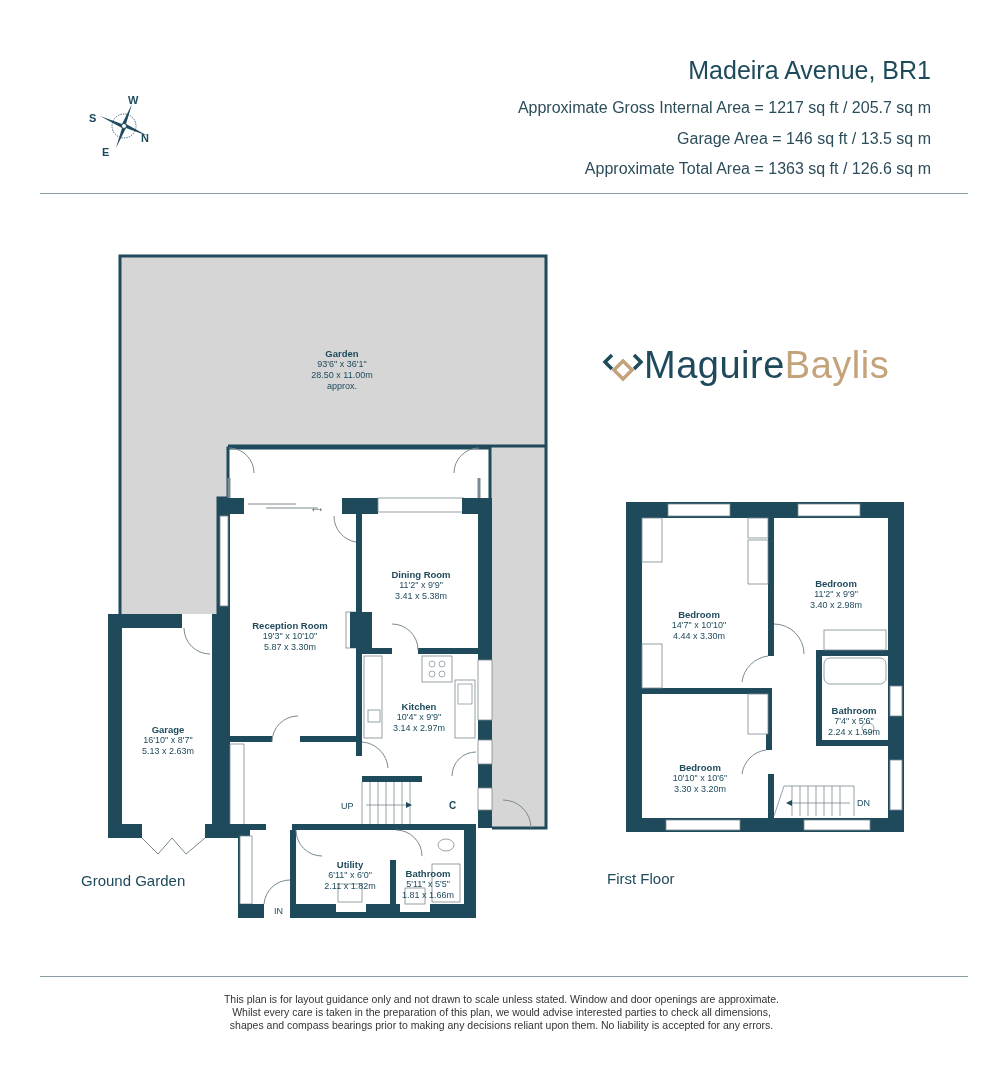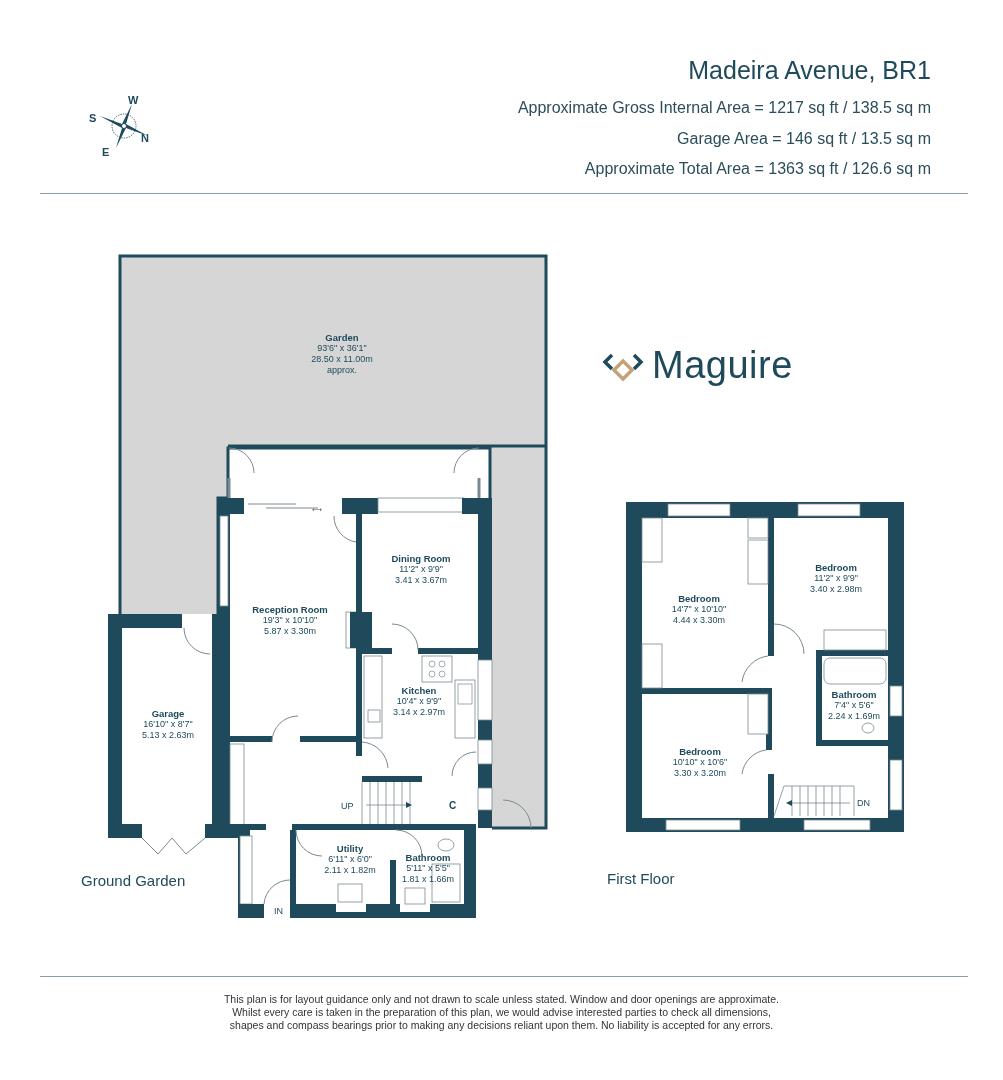--- a/index.html
+++ b/index.html
@@ -1,34 +1,34 @@
 <!DOCTYPE html>
 <html><head>
 <meta charset="utf-8">
 <style>
   html, body { margin:0; padding:0; background:#ffffff; }
   body { width:1003px; height:1080px; position:relative; overflow:hidden; font-family:"Liberation Sans", sans-serif; color:#1e4a5c; }
   .abs { position:absolute; }
   .title { right:72px; top:56px; font-size:25px; color:#1e4a5c; white-space:nowrap; }
   .area-line { right:72px; font-size:16px; color:#2c4d5a; text-align:right; white-space:nowrap; }
   .rule { left:40px; width:928px; height:1px; background:#8a9ea6; }
-  .room-label { position:absolute; text-align:center; font-size:9px; line-height:11px; color:#1e4a5c; white-space:nowrap; transform:translateX(-50%); }
+  .room-label { position:absolute; text-align:center; font-size:9px; line-height:11px; color:#1e4a5c; white-space:nowrap; transform:translateX(-50%);margin-top:16px; }
   .room-label .name { font-weight:bold; font-size:9.5px; }
   .floor-label { font-size:15px; color:#1e4a5c; white-space:nowrap; }
   .disclaimer { left:0; width:1003px; top:993px; text-align:center; font-size:10.5px; line-height:13px; color:#333; }
-  .logo { left:602px; top:340px; height:50px; display:flex; align-items:center; gap:8px; }
+  .logo { left:602px; top:340px; height:50px; display:flex; align-items:center; }
   .logo .m { font-size:38px; color:#1e4a5c; letter-spacing:0.5px; }
   .logo .b { font-size:38px; color:#c4a27a; letter-spacing:0.5px; }
   svg text { font-family:"Liberation Sans", sans-serif; }
 </style>
 </head>
 <body>
 
 <div class="abs title">Madeira Avenue, BR1</div>
-<div class="abs area-line" style="top:99px">Approximate Gross Internal Area = 1217 sq ft / 138.5 sq m</div>
+<div class="abs area-line" style="top:99px">Approximate Gross Internal Area = 1217 sq ft / 205.7 sq m</div>
 <div class="abs area-line" style="top:130px">Garage Area = 146 sq ft / 13.5 sq m</div>
 <div class="abs area-line" style="top:160px">Approximate Total Area = 1363 sq ft / 126.6 sq m</div>
 
 <div class="abs" style="left:86px;top:94px;width:70px;height:66px">
   <svg width="70" height="66" viewBox="0 0 70 66">
     <circle cx="38" cy="32" r="12" fill="none" stroke="#1e4a5c" stroke-width="0.8" stroke-dasharray="1.5 1"></circle>
     <polygon points="46,10 40,30 36,30" fill="#1e4a5c"></polygon>
     <polygon points="30,54 36,34 40,34" fill="#1e4a5c"></polygon>
     <polygon points="14,22 36,30 36,34" fill="#1e4a5c"></polygon>
     <polygon points="62,42 40,34 40,30" fill="#1e4a5c"></polygon>
@@ -42,20 +42,21 @@
 
 <div class="abs rule" style="top:193px"></div>
 
 <div class="abs logo">
   <svg width="42" height="40" viewBox="0 0 42 40">
     <polyline points="10,10 3,17 10,24" fill="none" stroke="#1e4a5c" stroke-width="3.5"></polyline>
     <polyline points="32,10 39,17 32,24" fill="none" stroke="#1e4a5c" stroke-width="3.5"></polyline>
     <polygon points="21,16 30,25 21,34 12,25" fill="none" stroke="#c4a27a" stroke-width="3.5"></polygon>
   </svg>
   <span class="m">Maguire</span>
+  <span class="b">Baylis</span>
 </div>
 
 <div class="abs" style="left:0;top:0;width:1003px;height:1080px">
   <svg width="1003" height="1080" viewBox="0 0 1003 1080" style="position:absolute;left:0;top:0">
 
     <path d="M120,256 H546 V828 H490 V448 H228 V498 H218 V618 H120 Z" fill="#d6d6d6" stroke="#1e4a5c" stroke-width="3"></path>
     <line x1="228" y1="446" x2="546" y2="446" stroke="#1e4a5c" stroke-width="3"></line>
 
     <path d="M229,448 A25,25 0 0 1 254,473" fill="none" stroke="#7a8a90" stroke-width="1"></path>
     <line x1="229" y1="478" x2="229" y2="498" stroke="#7a8a90" stroke-width="3"></line>
@@ -205,21 +206,21 @@
   <div>approx.</div>
 </div>
 <div class="room-label" style="left:290px;top:604px">
   <div class="name">Reception Room</div>
   <div>19'3" x 10'10"</div>
   <div>5.87 x 3.30m</div>
 </div>
 <div class="room-label" style="left:421px;top:553px">
   <div class="name">Dining Room</div>
   <div>11'2" x 9'9"</div>
-  <div>3.41 x 3.67m</div>
+  <div>3.41 x 5.38m</div>
 </div>
 <div class="room-label" style="left:419px;top:685px">
   <div class="name">Kitchen</div>
   <div>10'4" x 9'9"</div>
   <div>3.14 x 2.97m</div>
 </div>
 <div class="room-label" style="left:168px;top:708px">
   <div class="name">Garage</div>
   <div>16'10" x 8'7"</div>
   <div>5.13 x 2.63m</div>

